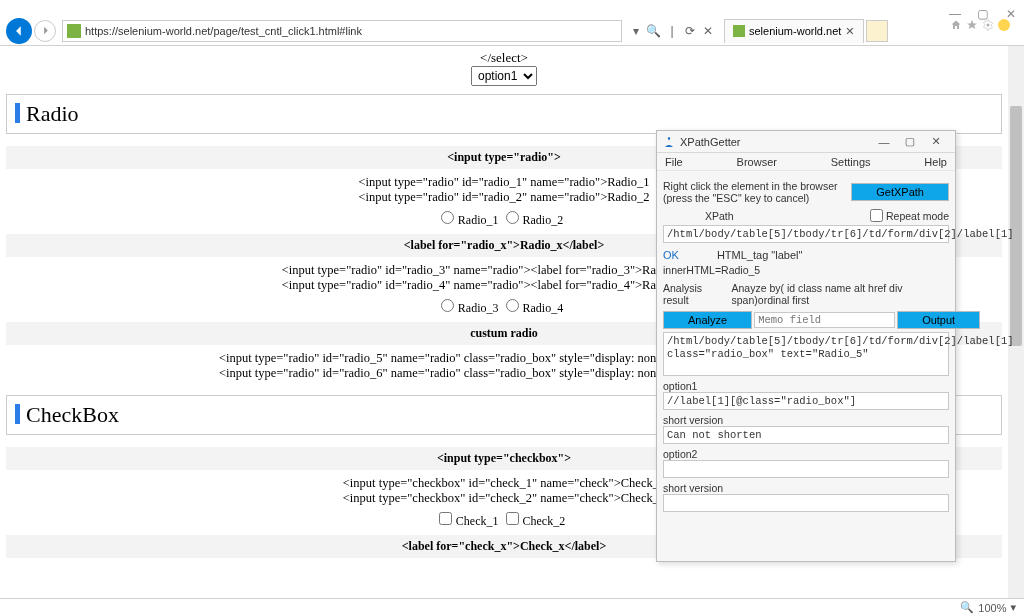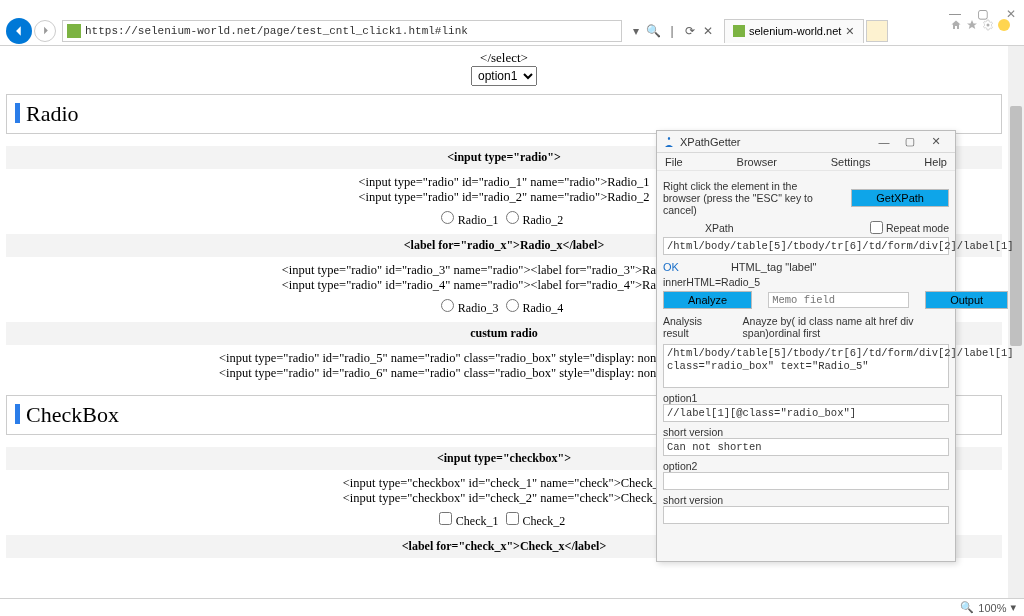--- a/index.html
+++ b/index.html
@@ -11,21 +11,21 @@
 .caption-row { height: 18px; display: flex; justify-content: flex-end; align-items: center; gap: 4px; padding-right: 8px; color: #999; font-size: 11px; }
 .caption-row svg { width: 12px; height: 12px; fill: #b0b0b0; }
 .caption-row .smiley { width: 12px; height: 12px; border-radius: 50%; background: #ffd54f; display: inline-flex; }
 
 
 .navbar { height: 30px; display: flex; align-items: center; padding: 0 6px; gap: 2px; border-bottom: 1px solid #d0d0d0; }
 .nav-back { width: 26px; height: 26px; border-radius: 50%; background: #0078d7; display: flex; align-items: center; justify-content: center; }
 .nav-back svg { fill: #fff; width: 14px; height: 14px; }
 .nav-fwd { width: 22px; height: 22px; border-radius: 50%; border: 1px solid #ccc; display: flex; align-items: center; justify-content: center; }
 .nav-fwd svg { fill: #999; width: 11px; height: 11px; }
-.addr { flex: 1; max-width: 560px; height: 22px; border: 1px solid #ccc; display: flex; align-items: center; padding: 0 4px; font-size: 11px; color: #333; margin-left: 4px; font-family: Liberation Mono, monospace; }
+.addr { flex: 1; max-width: 560px; height: 22px; border: 1px solid #ccc; display: flex; align-items: center; padding: 0 4px; font-size: 11px; color: #333; margin-left: 4px; }
 .addr .fav { width: 14px; height: 14px; background: #7cb342; margin-right: 4px; display: inline-flex; }
 .addr-right { display: flex; gap: 2px; align-items: center; margin-left: 4px; }
 .addr-right .ic { width: 16px; height: 16px; display: inline-flex; align-items: center; justify-content: center; color: #666; }
 .tabstrip { display: flex; align-items: center; margin-left: 6px; height: 26px; }
 .tab { border: 1px solid #ccc; border-bottom: none; height: 24px; padding: 0 8px; display: flex; align-items: center; gap: 4px; font-size: 11px; background: #fafafa; }
 .tab .fav { width: 12px; height: 12px; background: #7cb342; display: inline-flex; }
 .tab .close { color: #555; }
 .newtab { width: 22px; height: 22px; border: 1px solid #ccc; display: inline-flex; align-items: center; justify-content: center; margin-left: 2px; background: #fdf2d0; }
 
 
@@ -49,21 +49,21 @@
 
 
 .xpg { position: absolute; left: 656px; top: 130px; width: 300px; height: 432px; background: #f6f6f6; border: 1px solid #bcbcbc; box-shadow: 2px 2px 6px rgba(0,0,0,.15); font-family: "Segoe UI", Tahoma, sans-serif; font-size: 11px; color: #333; z-index: 50; }
 .xpg-title { height: 22px; display: flex; align-items: center; padding: 0 6px; border-bottom: 1px solid #d8d8d8; }
 .xpg-title .tico { width: 12px; height: 12px; margin-right: 5px; display: inline-flex; }
 .xpg-title .tico svg { fill: #1a6fc9; }
 .xpg-title .spacer { flex: 1; }
 .xpg-title .wbtn { width: 26px; text-align: center; color: #555; }
 .xpg-menu { height: 18px; display: flex; align-items: center; gap: 12px; padding: 0 8px; color: #333; border-bottom: 1px solid #e6e6e6; font-size: 11px; justify-content: space-between; }
 .xpg-body { padding: 4px 6px; }
-.xpg-row { display: flex; align-items: center; margin: 3px 0; gap: 16px; }
+.xpg-row { display: flex; align-items: center; margin: 3px 0; gap: 2px; }
 .xpg-note { font-size: 10.5px; margin: 2px 0; }
 .xpg-btn { background: #0ea5e9; border: 1px solid #bbb; padding: 2px 24px; font-size: 11px; white-space: nowrap; }
 .xpg-check { display: flex; align-items: center; gap: 3px; font-size: 10.5px; }
 .xpg-label { font-size: 10.5px; color: #333; }
 .xpg-field { flex: 1; background: #fff; border: 1px solid #c8c8c8; padding: 2px 3px; font-family: "Consolas","Courier New",monospace; font-size: 10.5px; line-height: 1.25; }
 .xpg-field.big { height: 44px; }
 .xpg-field.mid { height: 18px; }
 .xpg-field.sm { height: 16px; }
 .xpg-status span:first-child { color: #1a6fc9; margin-right: 36px; }
 .xpg-sec { font-size: 10.5px; margin-top: 4px; color: #333; }
@@ -230,30 +230,30 @@
         </span>
     </div>
     <div class="xpg-field mid">/html/body/table[5]/tbody/tr[6]/td/form/div[2]/label[1]</div>
 
     <div class="xpg-row xpg-status" style="margin-top:6px;">
       <span>OK</span>
       <span>HTML_tag "label"</span>
     </div>
     <div class="xpg-note">innerHTML=Radio_5</div>
 
+    <div class="xpg-row" style="margin-top:4px;">
+      <span class="xpg-label">Analysis result</span>
+      <span class="xpg-note" style="margin-left:8px;">Anayze by( id class name alt href div span)ordinal first</span>
+    </div>
+
     <div class="xpg-row">
       <button class="xpg-btn">Analyze</button>
       <input class="xpg-field sm" style="flex: 1 1 0%;" placeholder="Memo field">
       <button class="xpg-btn">Output</button>
     </div>
-
-    <div class="xpg-row" style="margin-top:4px;">
-      <span class="xpg-label">Analysis result</span>
-      <span class="xpg-note" style="margin-left:8px;">Anayze by( id class name alt href div span)ordinal first</span>
-    </div>
     <div class="xpg-field big">/html/body/table[5]/tbody/tr[6]/td/form/div[2]/label[1] class="radio_box"  text="Radio_5"</div>
 
     <div class="xpg-sec">option1</div>
     <div class="xpg-field mid">//label[1][@class="radio_box"]</div>
     <div class="xpg-sec">short version</div>
     <div class="xpg-field mid">Can not shorten</div>
 
     <div class="xpg-sec">option2</div>
     <div class="xpg-field mid"></div>
     <div class="xpg-sec">short version</div>

